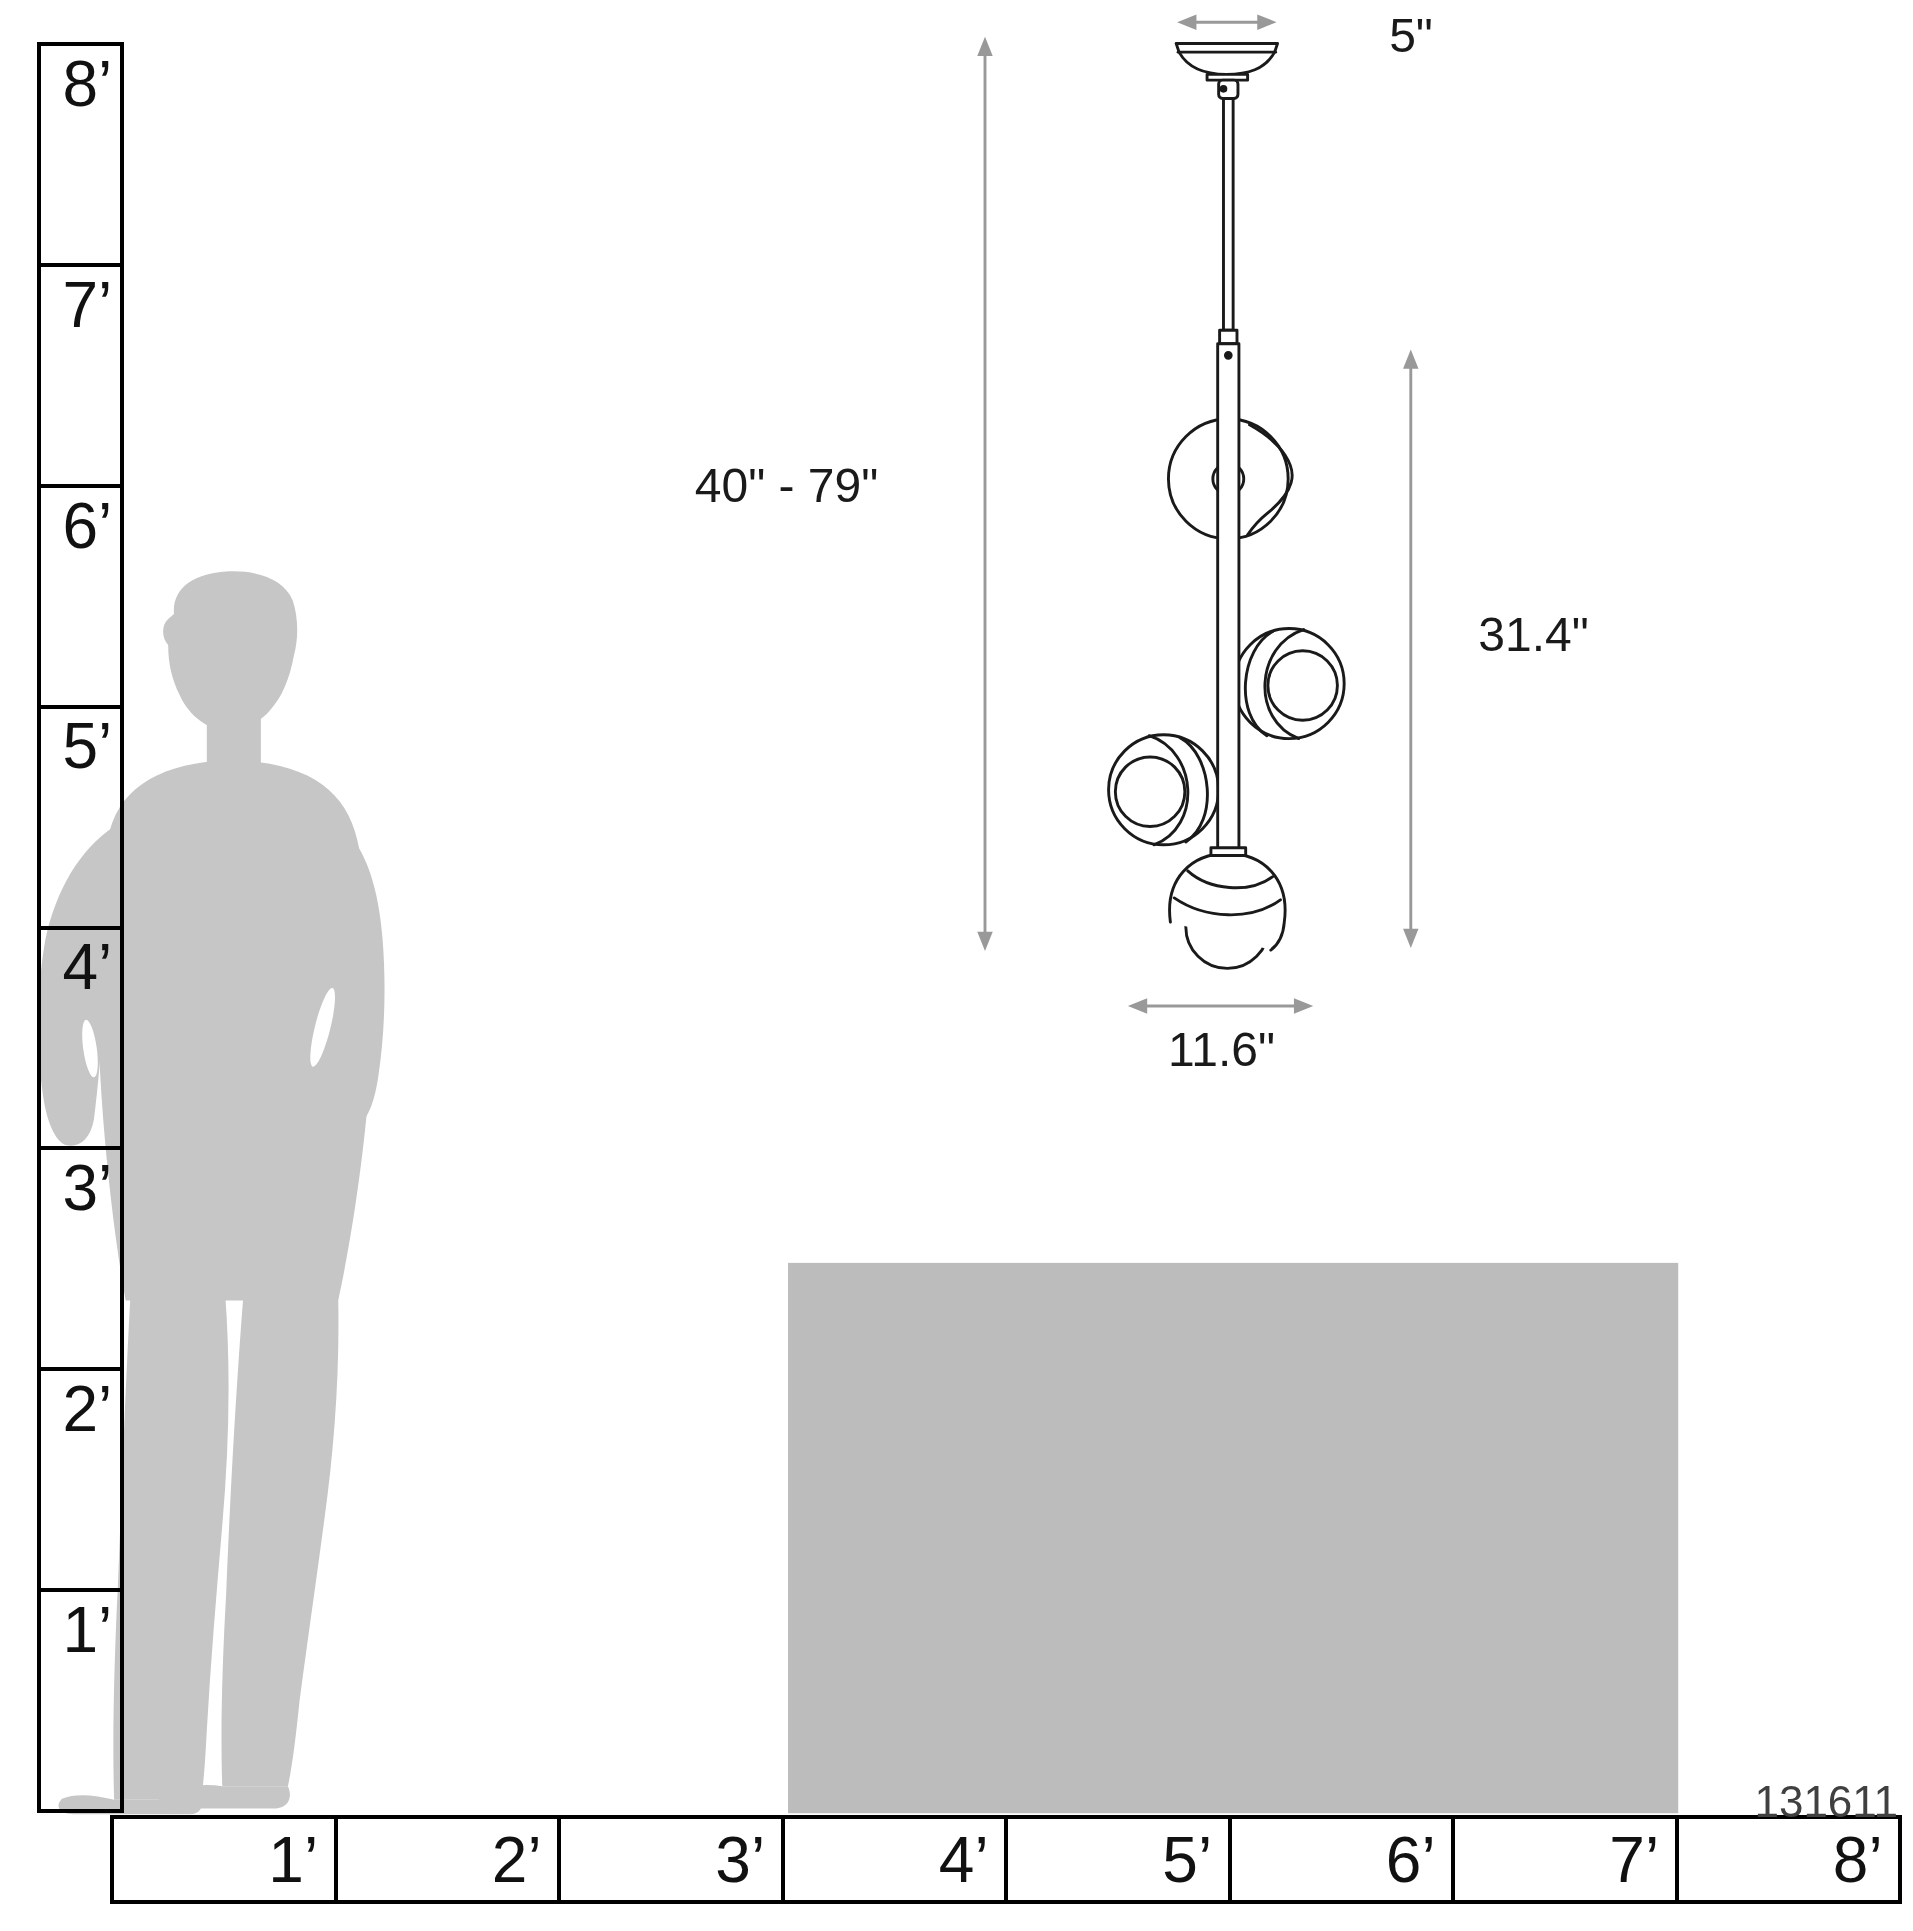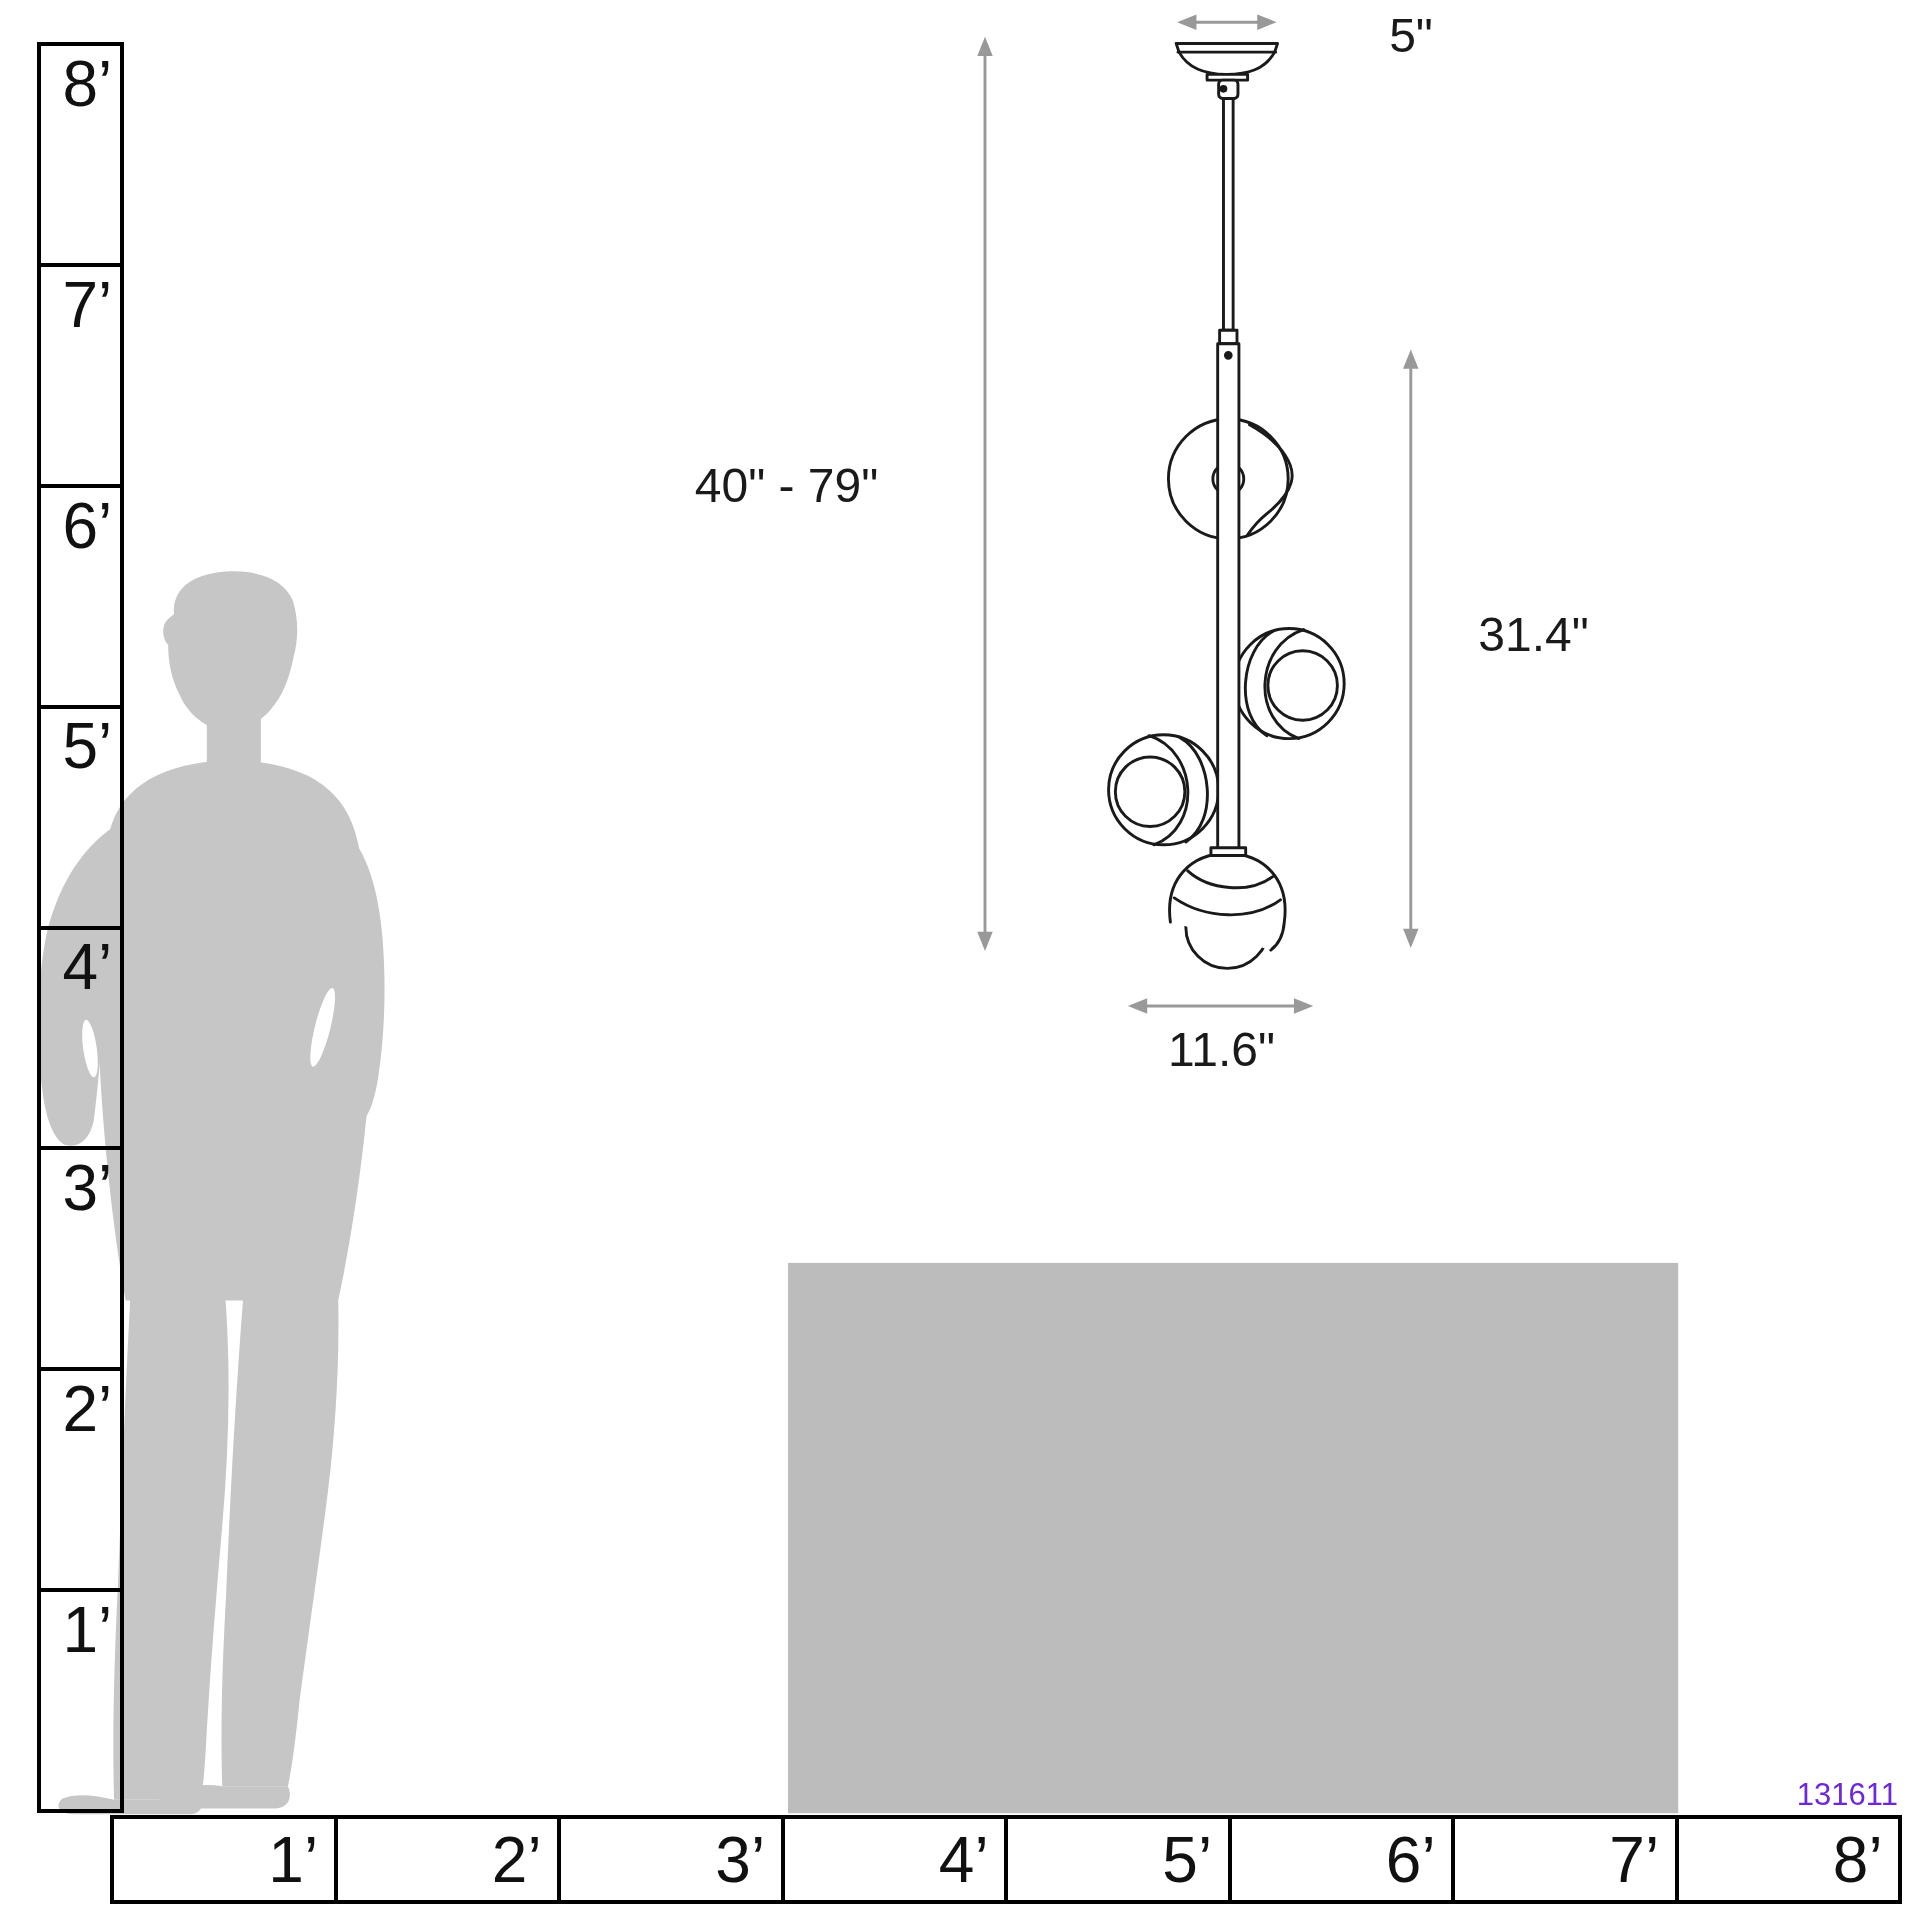--- a/index.html
+++ b/index.html
@@ -27,21 +27,21 @@
     display:flex;align-items:center;justify-content:flex-end;}
   .h-cell:first-child{border-left:none;}
   .h-cell span{font-size:64px;line-height:1;color:#111;padding-right:15.4px;}
   
   .dim{position:absolute;z-index:4;font-size:48px;line-height:1.1;color:#1a1a1a;text-align:center;}
   .dim.canopy{left:1348px;top:9.7px;width:126px;}
   .dim.overall{left:632px;top:460px;width:309px;}
   .dim.height{left:1432px;top:609px;width:203px;}
   .dim.width{left:1118px;top:1024px;width:207px;}
   .sku{position:absolute;z-index:4;left:1612px;top:1777px;width:286px;
-    text-align:right;font-size:31px;color:#6d28d9;}
+    text-align:right;font-size:44px;color:#404040;}
 </style>
 </head>
 <body>
 
 <div class="canvas">
 
   <svg class="art" width="1914" height="1931" viewBox="0 0 1982 2000">
 
     <g fill="#c6c6c6" stroke="none">
       <path d="M 180,636 C 178,608 202,594 234,592 C 266,590 294,600 303,622

